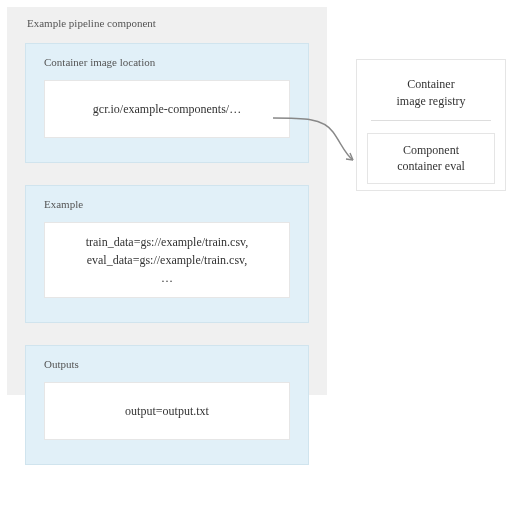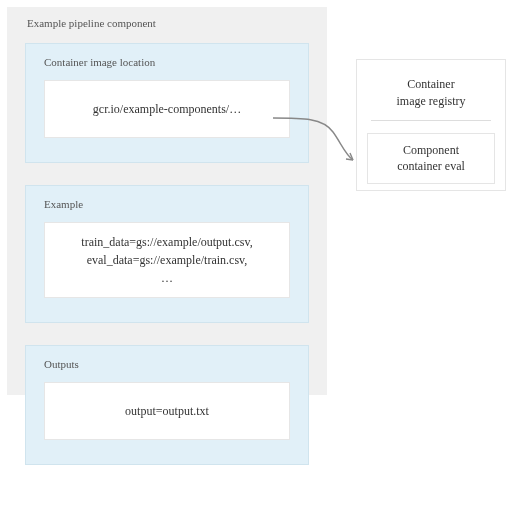--- a/index.html
+++ b/index.html
@@ -103,21 +103,21 @@
   <div class="section">
     <div class="section-title">Container image location</div>
     <div class="section-content">
       <span>gcr.io/example-components/…</span>
     </div>
   </div>
 
   <div class="section">
     <div class="section-title">Example</div>
     <div class="section-content">
-      <span>train_data=gs://example/output.csv,</span>
+      <span>train_data=gs://example/train.csv,</span>
       <span>eval_data=gs://example/train.csv,</span>
       <span>…</span>
     </div>
   </div>
 
   <div class="section">
     <div class="section-title">Outputs</div>
     <div class="section-content">
       <span>output=output.txt</span>
     </div>

